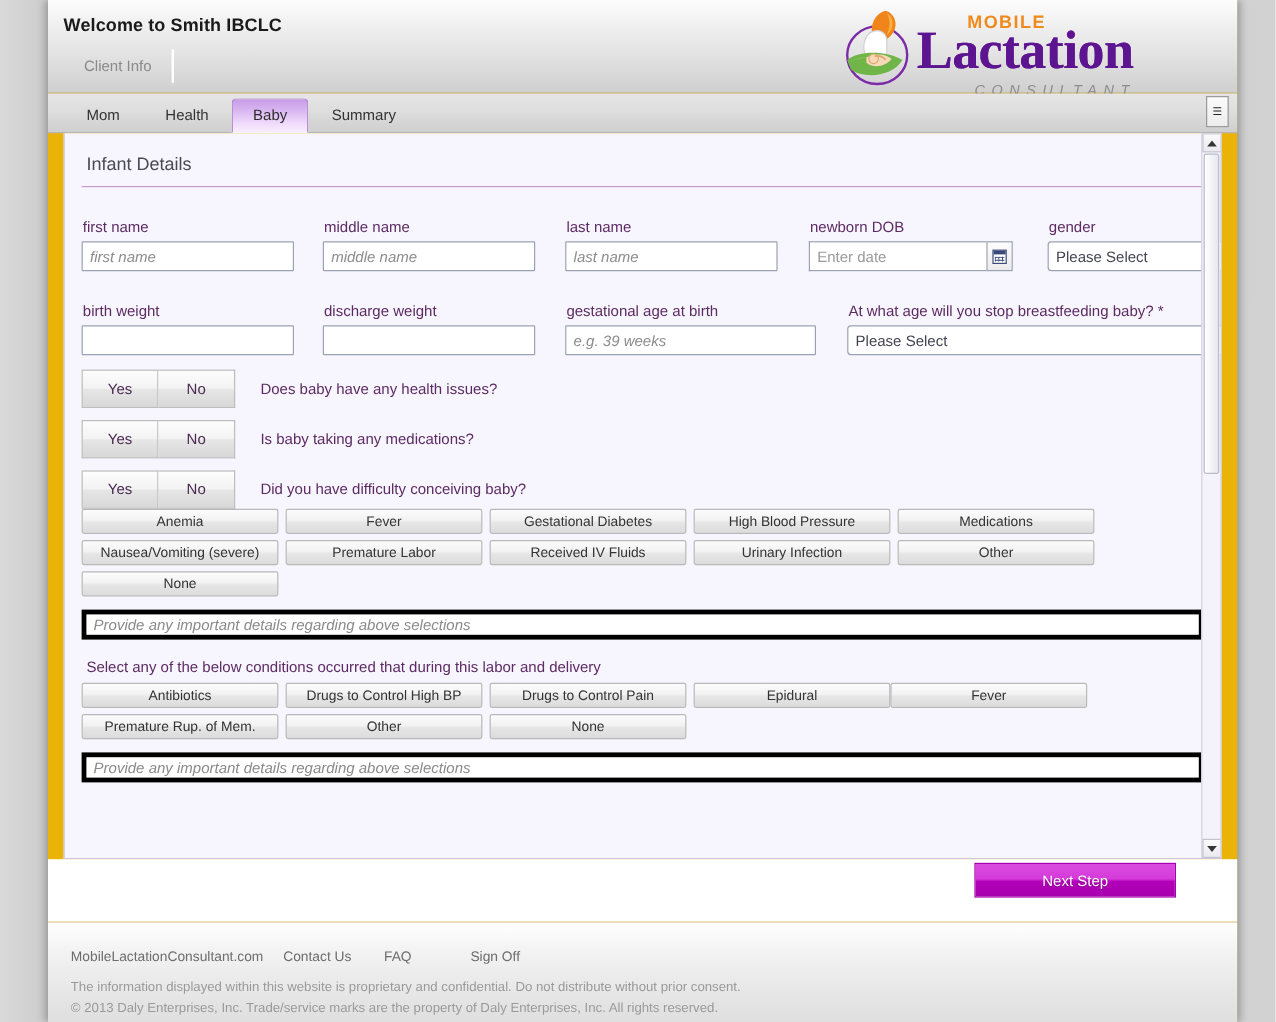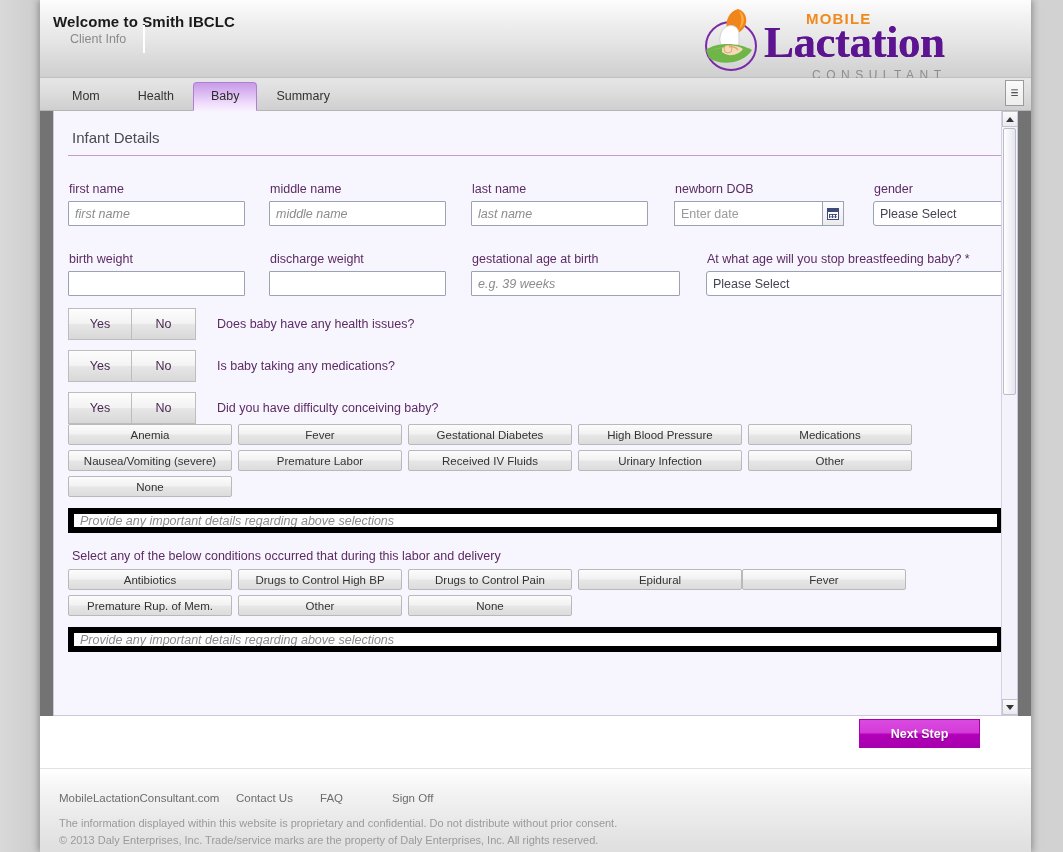--- a/index.html
+++ b/index.html
@@ -11,40 +11,40 @@
   }
   body {
     background: linear-gradient(to right, #d9d9d9 0%, #cfcfcf 3%, #c9c9c9 50%, #d2d2d2 100%);
   }
 
   
   #page {
     position: absolute;
     left: 40px; top: 0;
     width: 991px; height: 852px;
-    background: #737373;
+    background: #eab308;
     box-shadow: -3px 0 6px rgba(0,0,0,.22), 3px 0 6px rgba(0,0,0,.22);
   }
 
   
   #header {
     position: relative;
     height: 78px;
     background: linear-gradient(to bottom, #fdfdfd 0%, #f2f2f2 22%, #e2e2e2 60%, #cfcfcf 100%);
     border-bottom: 1px solid #c0c0c0;
   }
   #welcome-title {
     position: absolute;
     left: 13px; top: 13px;
     font-size: 15px; font-weight: bold; color: #1a1a1a;
     letter-spacing: .1px;
   }
   #client-tabs {
     position: absolute;
-    left: 13px; top: 24px;
+    left: 13px; top: 40px;
     height: 33px;
     display: flex; align-items: flex-start;
   }
   .client-tab {
     padding: 8px 17px 7px 17px;
     font-size: 12.5px; color: #8a8a8a;
     cursor: pointer;
   }
   .client-tab-divider {
     width: 2px; height: 28px; background: #ffffff; margin-top: 1px;
@@ -70,20 +70,21 @@
     background: linear-gradient(to bottom, #8a3fa8 0%, #6a189a 45%, #4b0f74 100%);
     -webkit-background-clip: text; background-clip: text;
     color: #5d1490;
     position: absolute; left: 0; top: 14px;
     letter-spacing: -.5px;
   }
   #logo-consultant {
     font-size: 12px; color: #8d8d8d; letter-spacing: 5.5px;
     position: absolute; left: 48px; top: 62px;
     font-weight: normal;
+    font-style: italic;
   }
 
   
   #tabstrip {
     position: relative;
     height: 33px;
     background: linear-gradient(to bottom, #e6e6e6 0%, #dcdcdc 50%, #cfcfcf 100%);
     border-bottom: 1px solid #b5b5b5;
     display: flex; align-items: flex-end;
     padding-left: 13px;
@@ -221,21 +222,21 @@
     margin: 0 6px 5px 0;
     border: 1px solid #b9b9b9;
     background: linear-gradient(to bottom, #fcfcfc 0%, #f2f2f2 45%, #e6e6e6 55%, #dcdcdc 100%);
     font-size: 11.5px; color: #333;
     display: flex; align-items: center; justify-content: center;
     cursor: pointer; border-radius: 2px;
   }
 
   input.wide-note {
     width: 100%; height: 25px;
-    border: 6px solid #000000; background: #fff;
+    border: 4px solid #000000; background: #fff;
     font-size: 12.5px; padding: 0 6px;
     font-family: "Liberation Sans", sans-serif;
     margin-top: 6px; outline: none; color: #333;
   }
   input.wide-note::placeholder { color: #8a8a8a; font-style: italic; }
 
   
   #vscroll {
     position: absolute;
     right: 0; top: 0; width: 16px; height: 100%;
@@ -259,24 +260,24 @@
     background: linear-gradient(to right, #ffffff 0%, #f4f4f8 45%, #e6e6ee 100%);
     border: 1px solid #b8bccb;
     border-radius: 2px;
     cursor: pointer;
   }
 
   
   #action-bar { position: relative; height: 52px; background: #ffffff; }
   #next-step {
     position: absolute; right: 51px; top: 3px;
-    width: 121px; height: 29px;
+    width: 168px; height: 29px;
     background: linear-gradient(to bottom, #d94ae0 0%, #d53bd9 46%, #b200b8 54%, #a800ae 100%);
     border: 1px solid #a800ae;
-    color: #ffffff; font-size: 12.5px; font-weight: bold;
+    color: #ffffff; font-size: 12.5px; font-weight: normal;
     display: flex; align-items: center; justify-content: center;
     cursor: pointer;
     text-shadow: 0 1px 1px rgba(0,0,0,.25);
   }
 
   
   #footer {
     position: relative;
     height: 117px;
     background: linear-gradient(to bottom, #ffffff 0%, #f4f4f4 18%, #e2e2e2 62%, #d6d6d6 100%);

